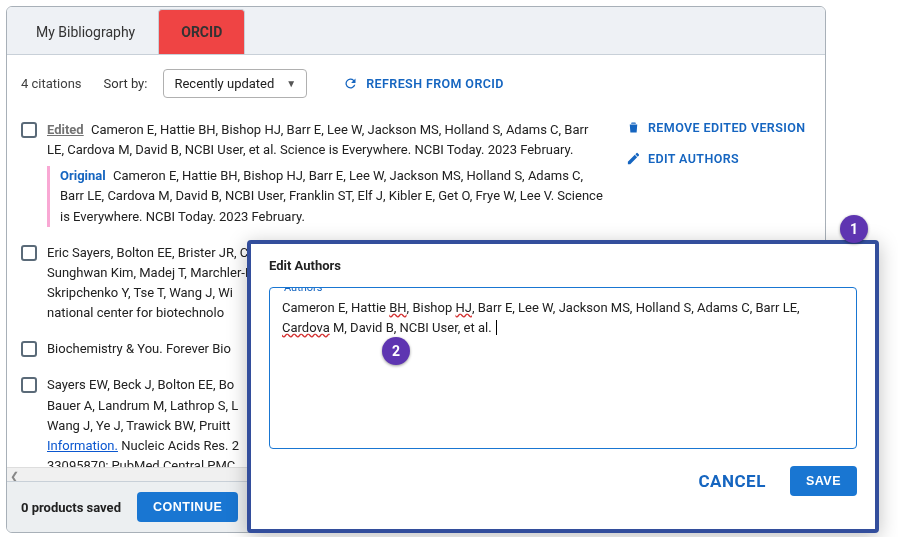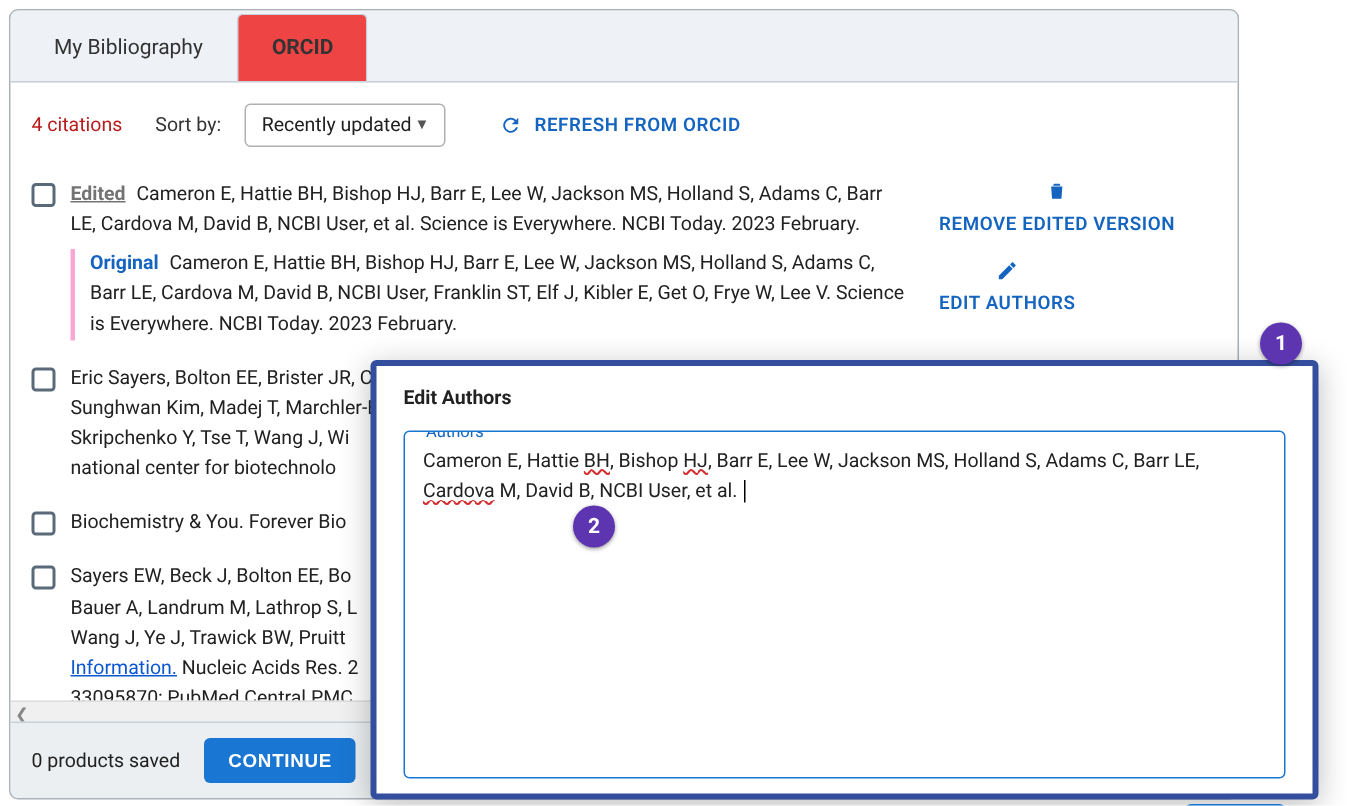--- a/index.html
+++ b/index.html
@@ -43,31 +43,31 @@
     font-weight: 700;
     border-top-left-radius: 4px;
     border-top-right-radius: 4px;
   }
   .toolbar {
     display: flex;
     align-items: center;
     padding: 14px 14px;
     gap: 16px;
   }
-  .toolbar .count { color: #b91c1c; }
+  .toolbar .count { color: #404040; }
   .toolbar .sortlabel { color: #333; margin-left: 6px; }
   .select {
     border: 1px solid #b0b0b0;
     border-radius: 4px;
     padding: 6px 10px;
     font-size: 13px;
     background: #fff;
     display: inline-flex;
     align-items: center;
-    gap: 2px;
+    gap: 12px;
     cursor: pointer;
   }
   .select .caret { font-size: 10px; color: #555; }
   .refresh-btn {
     display: inline-flex;
     align-items: center;
     gap: 8px;
     color: #1565c0;
     font-weight: 600;
     font-size: 12.5px;
@@ -115,21 +115,20 @@
   .action {
     color: #1565c0;
     font-weight: 600;
     font-size: 12.5px;
     letter-spacing: .4px;
     display: inline-flex;
     align-items: center;
     gap: 7px;
     cursor: pointer;
     text-transform: uppercase;
-    flex-direction: column;
   }
   .action svg { width: 15px; height: 15px; fill: #1565c0; }
   .scrollbar {
     position: absolute;
     left: 0; right: 0;
     bottom: 48px;
     height: 17px;
     background: #f0f0f0;
     border-top: 1px solid #ddd;
     display: flex;
@@ -143,21 +142,21 @@
   .footer {
     position: absolute;
     left: 0; right: 0; bottom: 0;
     background: #eceff1;
     border-top: 1px solid #c8d0d8;
     padding: 10px 14px;
     display: flex;
     align-items: center;
     gap: 16px;
   }
-  .footer .saved { font-weight: 400; font-size: 13px; }
+  .footer .saved { font-weight: 700; font-size: 13px; }
   .btn-primary {
     background: #1976d2;
     color: #fff;
     font-weight: 700;
     font-size: 12.5px;
     letter-spacing: .5px;
     padding: 8px 16px;
     border-radius: 4px;
     border: none;
     cursor: pointer;
@@ -178,21 +177,21 @@
   .modal-title {
     font-weight: 700;
     font-size: 13px;
     margin-bottom: 14px;
     color: #222;
   }
   .field-wrap {
     position: relative;
     border: 1px solid #1976d2;
     border-radius: 4px;
-    height: 232px;
+    height: 162px;
     padding: 10px 12px;
     font-size: 13px;
     line-height: 1.55;
     overflow: hidden;
   }
   .field-label {
     position: absolute;
     top: -9px;
     left: 10px;
     background: #fff;

